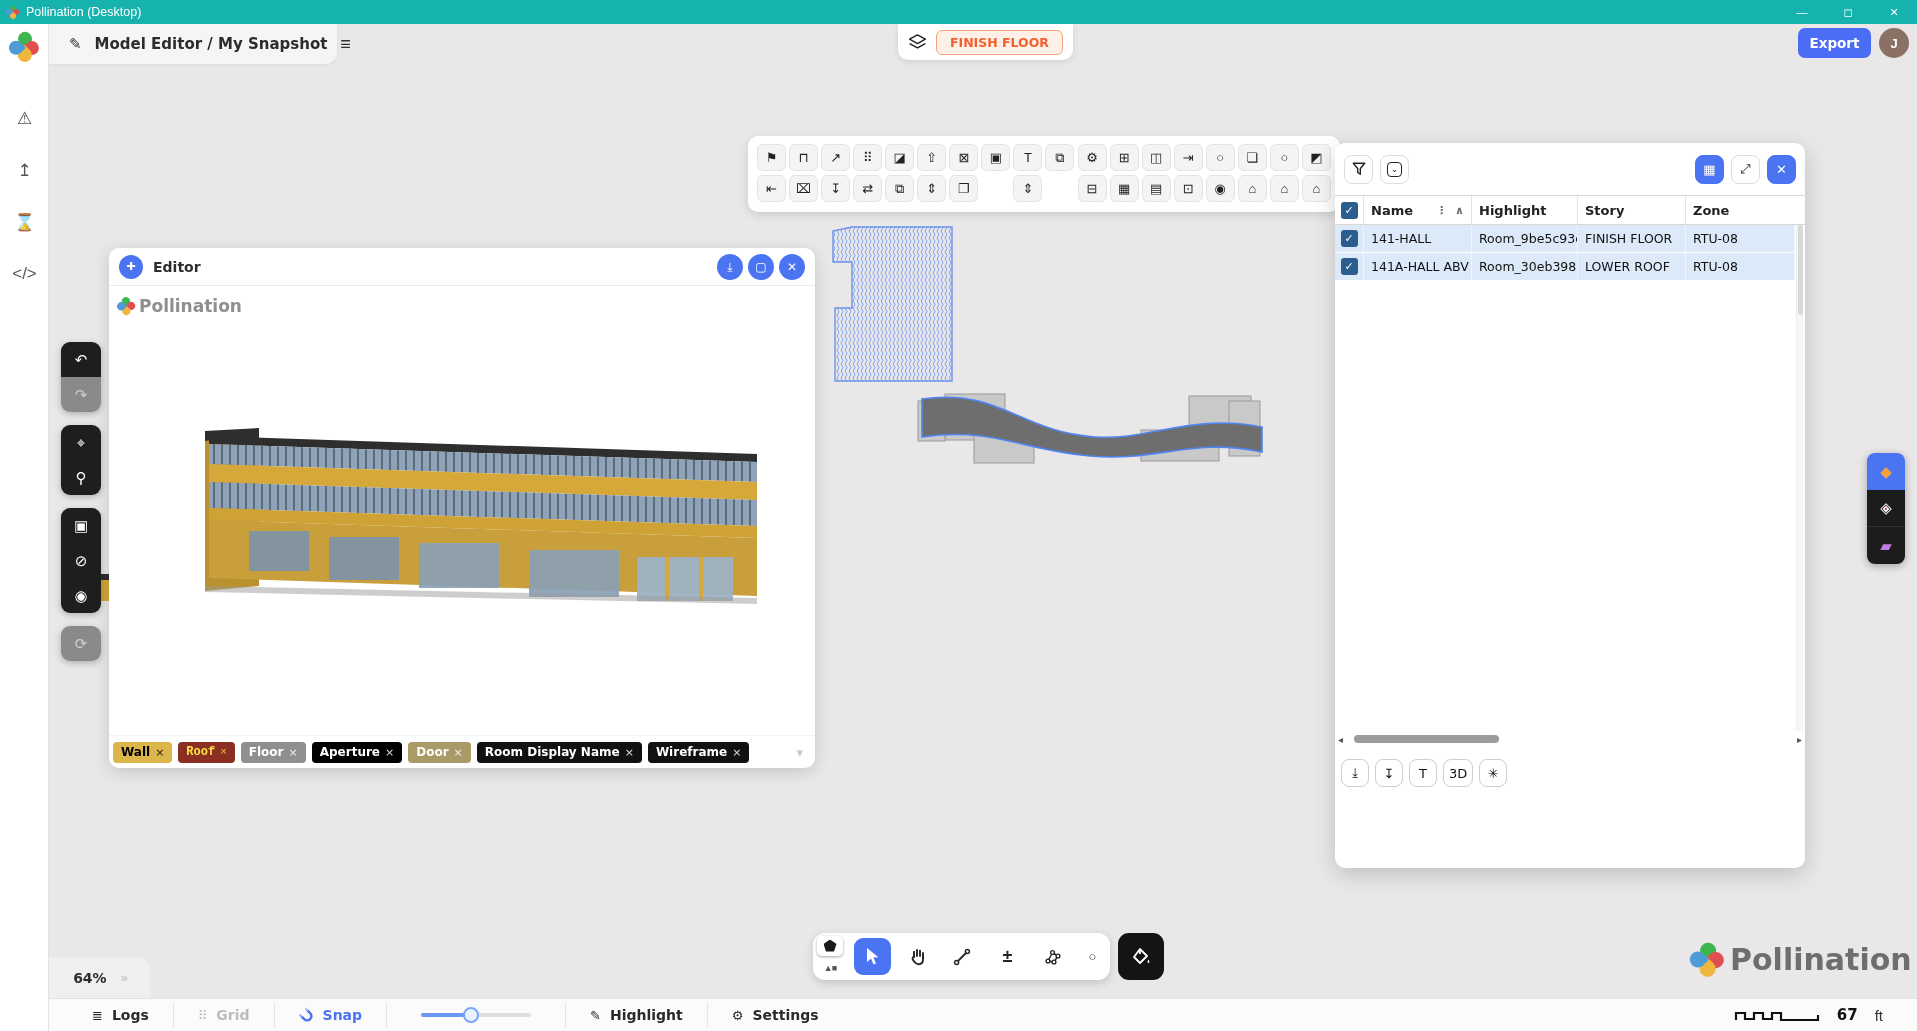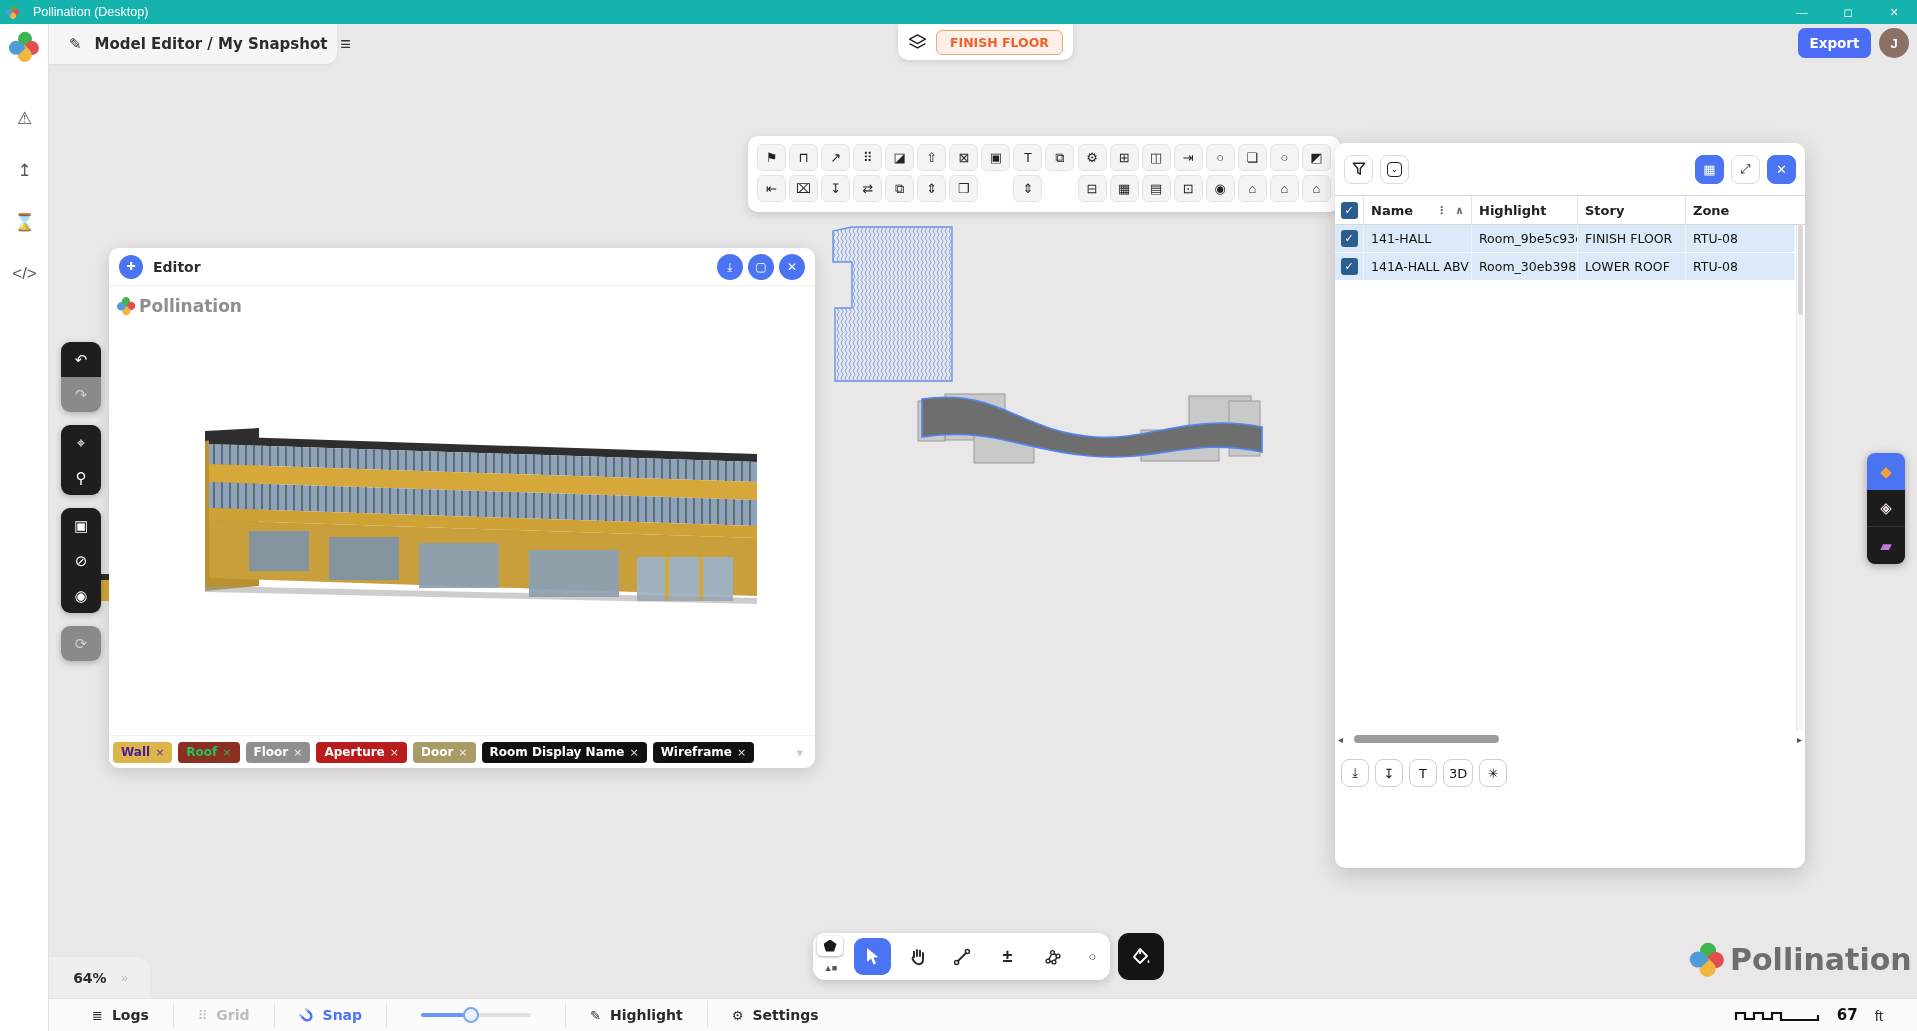--- a/index.html
+++ b/index.html
@@ -2,21 +2,21 @@
 <html><head>
 <meta charset="utf-8">
 <style>
   * { margin:0; padding:0; box-sizing:border-box; }
   html,body { width:1917px; height:1031px; overflow:hidden; }
   body { font-family:"Liberation Sans", sans-serif; background:#e9e7e7; position:relative; color:#222; }
   .abs { position:absolute; }
 
   
   #titlebar { left:0; top:0; width:1917px; height:24px; background:#16b3ae; display:flex; align-items:center; padding-left:6px; z-index:20; }
-  #titlebar .title { color:#fff; font-size:12.5px; margin-left:14px; }
+  #titlebar .title { color:#fff; font-size:12.5px; margin-left:7px; }
   #win-controls { position:absolute; right:0; top:0; height:24px; display:flex; }
   #win-controls .wbtn { width:46px; height:24px; color:#fff; font-size:11px; display:flex; align-items:center; justify-content:center; cursor:pointer; }
 
   
   .pin { position:relative; display:inline-block; }
   .pin i { position:absolute; width:46%; height:46%; border-radius:50% 50% 50% 0; }
   .pin .p1 { background:#3fb550; left:29%; top:0;    transform:rotate(-45deg); }
   .pin .p2 { background:#e04f4f; right:0;  top:29%;  transform:rotate(45deg); }
   .pin .p3 { background:#efb73e; left:29%; bottom:0; transform:rotate(135deg); }
   .pin .p4 { background:#4f9bd8; left:0;   top:29%;  transform:rotate(-135deg); }
@@ -287,30 +287,30 @@
     </svg>
 
     
     
     
   </div>
 
   <div id="tags-row">
     <div style="display:contents">
       
-    <span class="tag" style="background: rgb(221, 182, 75); color: #4c1d95;">
+    <span class="tag" style="background: rgb(221, 182, 75); color: #000000;">
           <span>Wall</span>
           <span class="tx">×</span>
-        </span><span class="tag" style="background: rgb(138, 47, 33); color: #22c55e;">
+        </span><span class="tag" style="background: rgb(138, 47, 33); color: #fde047; font-family: Liberation Mono, monospace;">
           <span>Roof</span>
           <span class="tx">×</span>
         </span><span class="tag" style="background: rgb(143, 143, 143); color: rgb(255, 255, 255);">
           <span>Floor</span>
           <span class="tx">×</span>
-        </span><span class="tag" style="background: #b91c1c; color: rgb(255, 255, 255);">
+        </span><span class="tag" style="background: #000000; color: rgb(255, 255, 255);">
           <span>Aperture</span>
           <span class="tx">×</span>
         </span><span class="tag" style="background: rgb(168, 155, 104); color: rgb(255, 255, 255);">
           <span>Door</span>
           <span class="tx">×</span>
         </span><span class="tag" style="background: rgb(17, 17, 17); color: rgb(255, 255, 255);">
           <span>Room Display Name</span>
           <span class="tx">×</span>
         </span><span class="tag" style="background: rgb(17, 17, 17); color: rgb(255, 255, 255);">
           <span>Wireframe</span>

